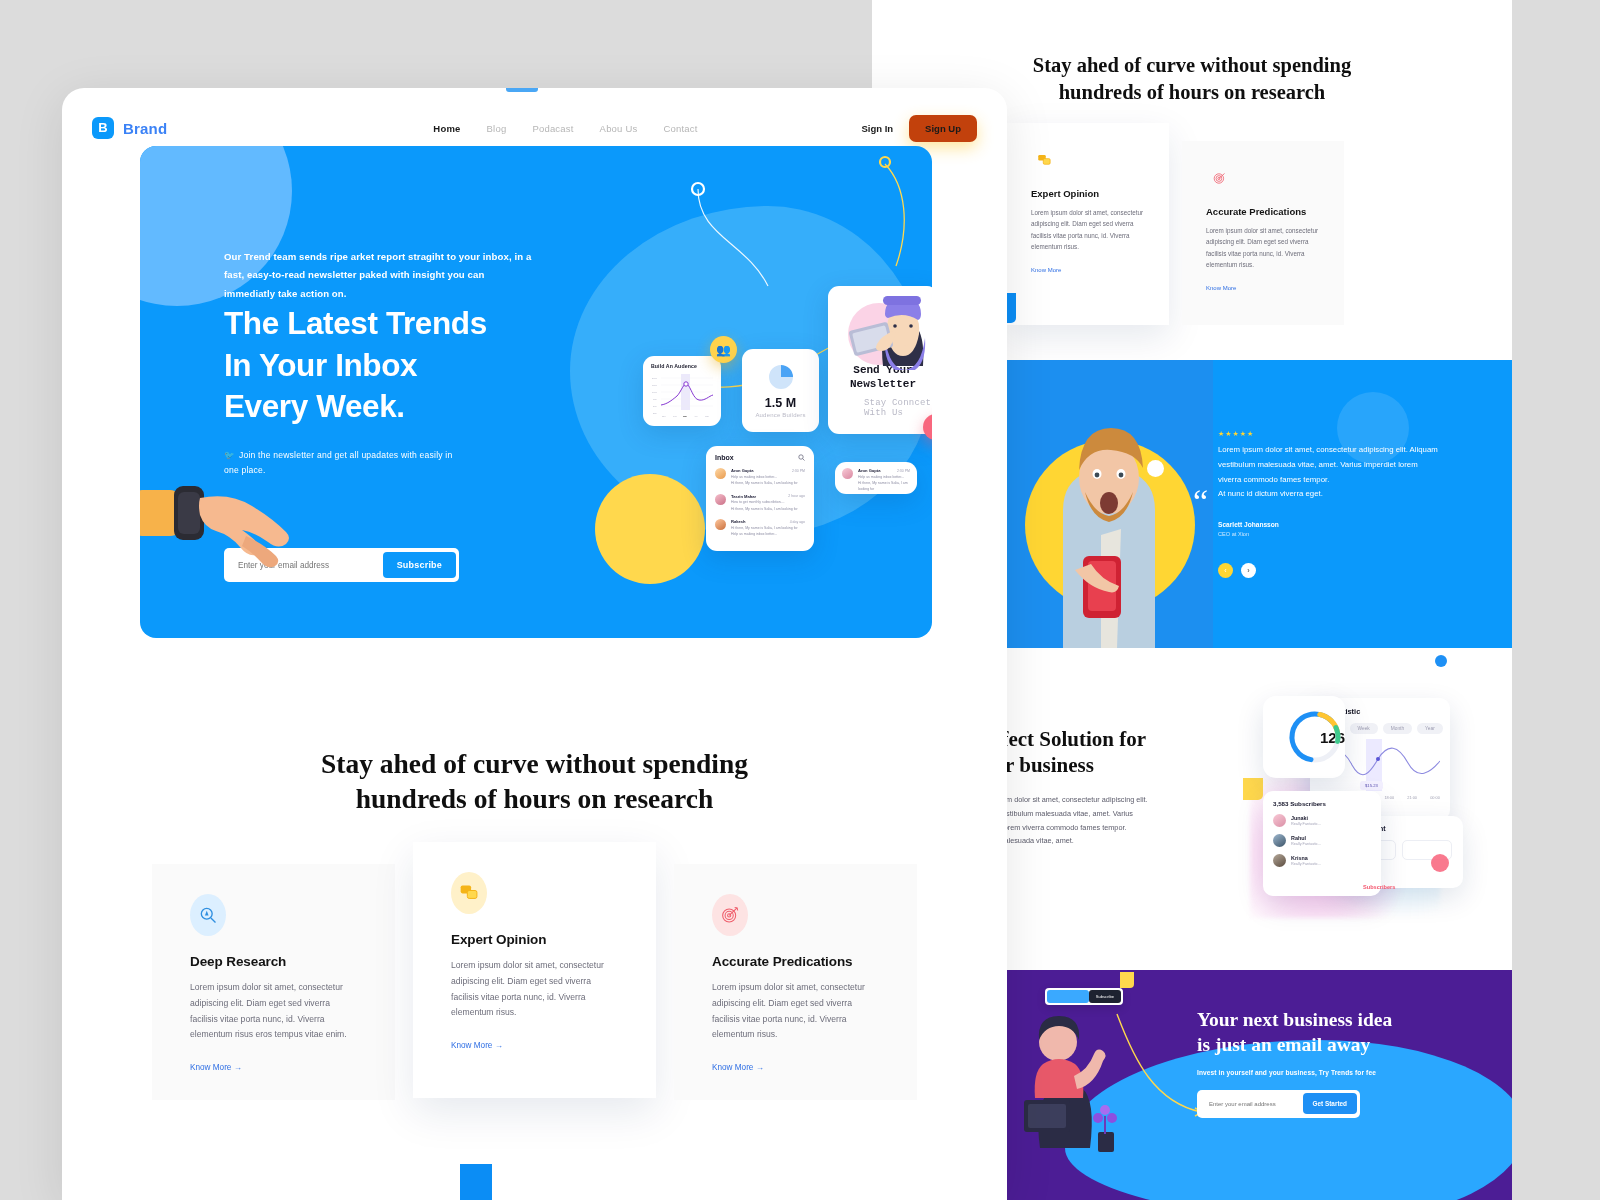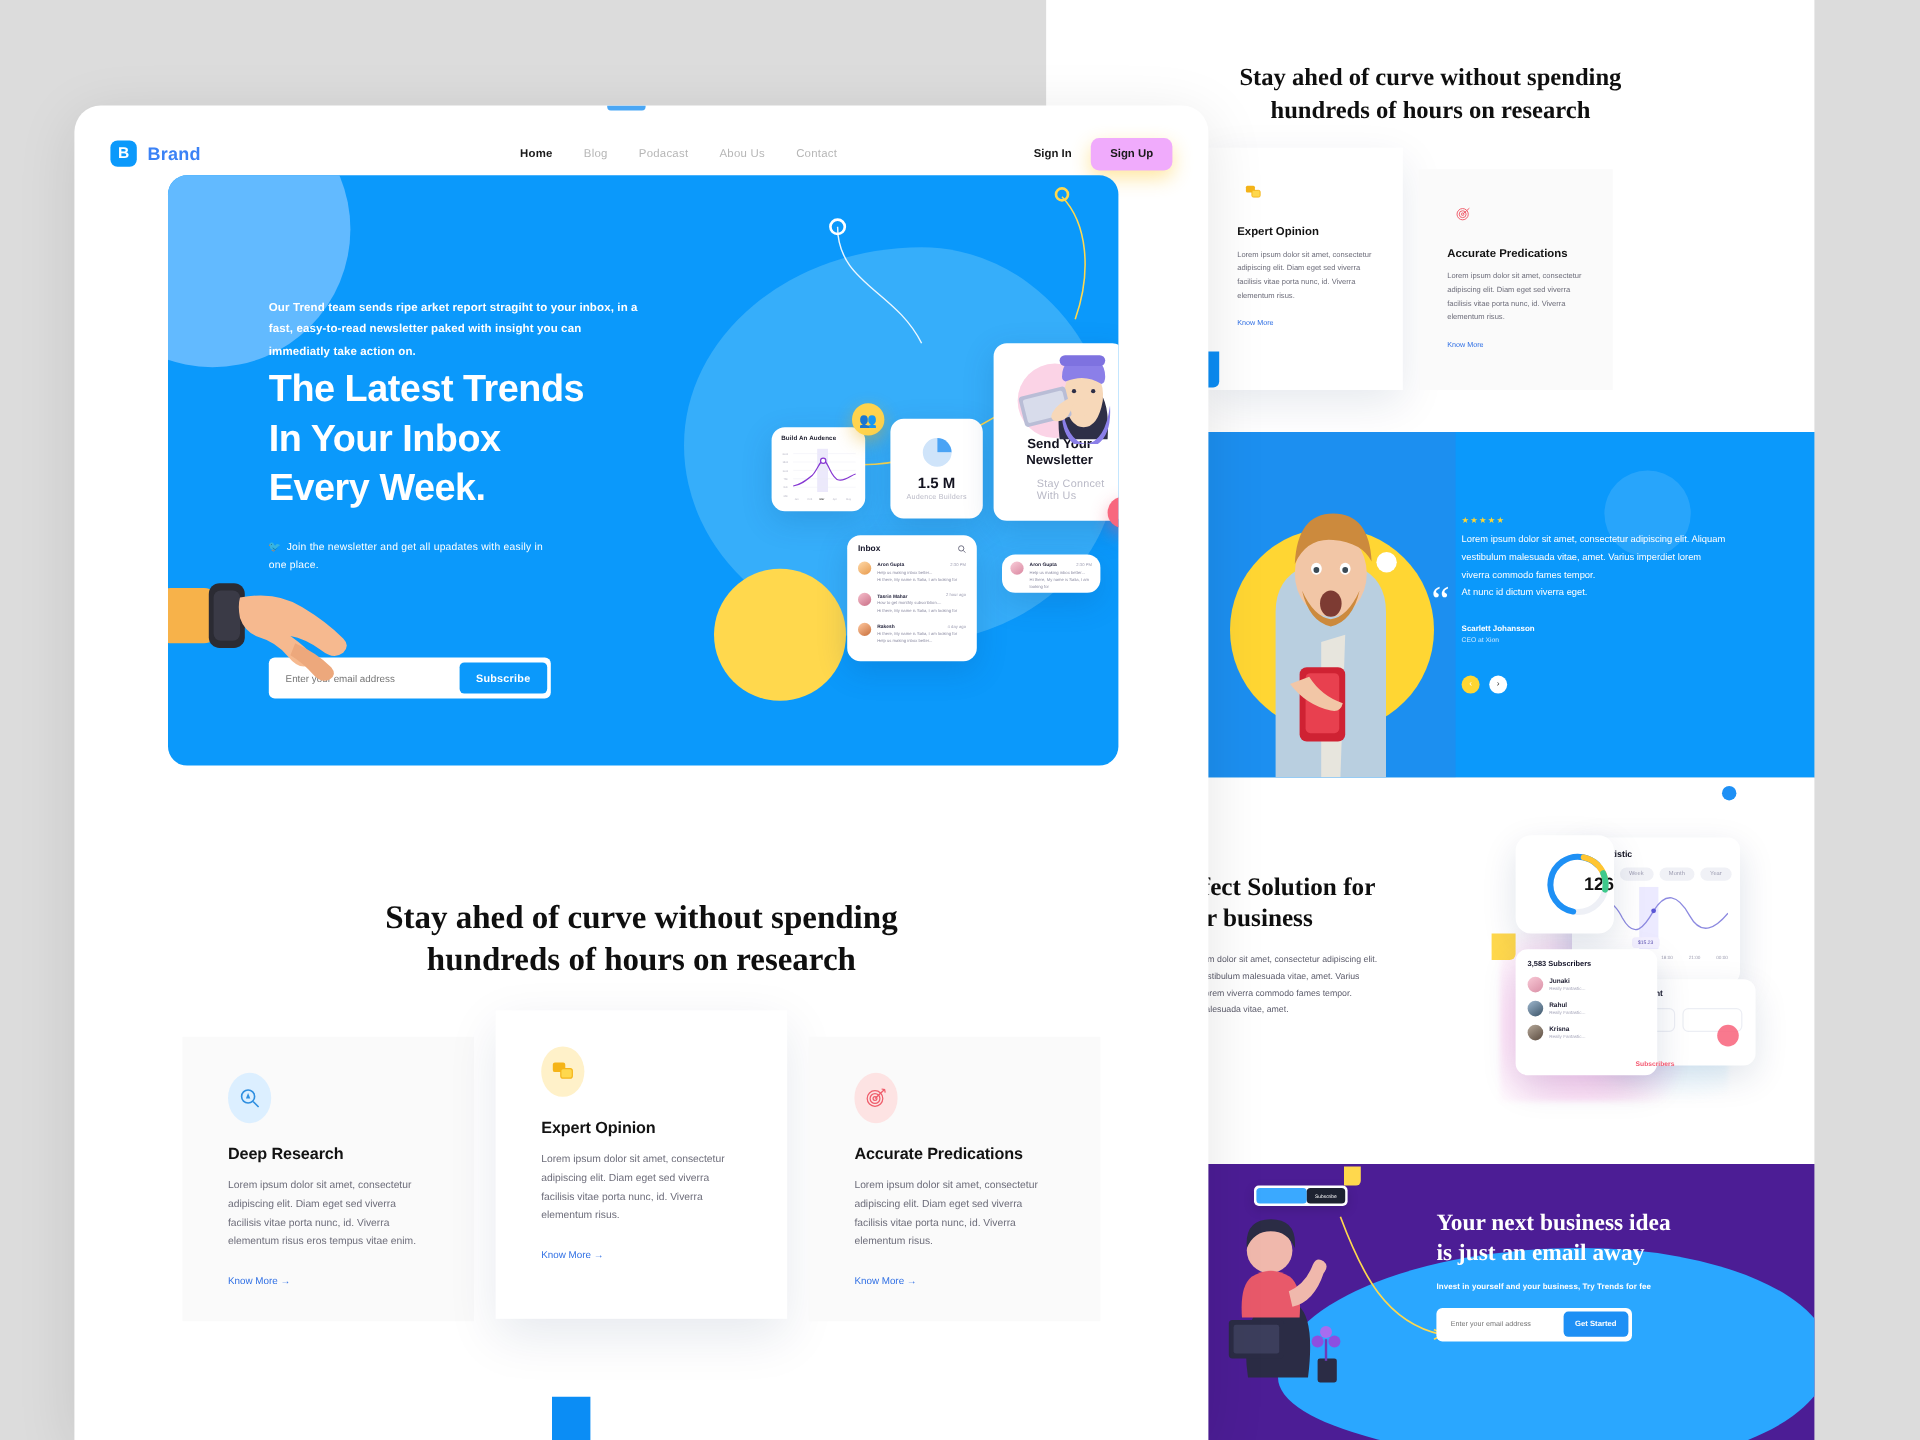--- a/index.html
+++ b/index.html
@@ -64,21 +64,21 @@
     width: 22px; height: 22px; border-radius: 6px; background: #0b99fb;
     color: #fff; font-size: 13px; font-weight: bold; line-height: 22px; text-align: center;
   }
   .brand-name { font-size: 15px; font-weight: bold; color: #3b82f6; letter-spacing: .2px; }
   .nav-links { display: flex; gap: 26px; margin-left: 266px; }
   .nav-link { font-size: 9.5px; color: #b6b6b6; letter-spacing: .2px; }
   .nav-link.active { color: #1a1a1a; font-weight: bold; }
   .nav-right { display: flex; align-items: center; gap: 16px; margin-left: auto; }
   #sign-in { font-size: 9.5px; color: #1a1a1a; font-weight: bold; }
   #sign-up {
-    background: #f0abfc; color: #1a1a1a; font-size: 9.5px; font-weight: bold;
+    background: #c2410c; color: #1a1a1a; font-size: 9.5px; font-weight: bold;
     padding: 8px 16px; border: none; border-radius: 7px;
     box-shadow: 0 6px 16px rgba(255,200,40,.45);
   }
 
   
   #hero {
     position: absolute; left: 78px; top: 58px; width: 792px; height: 492px;
     background: #0b99fb; border-radius: 16px; overflow: hidden;
   }
   #hero-blob-tl {
@@ -137,21 +137,21 @@
   #card-audience { left: 5px; top: 210px; width: 78px; height: 70px; padding: 7px 7px 4px 8px; }
   #card-audience .ttl { font-size: 5.2px; font-weight: bold; color: #1b1b2b; letter-spacing: .1px; }
   #card-stat {
     left: 104px; top: 203px; width: 77px; height: 83px;
     display: flex; flex-direction: column; align-items: center; justify-content: center;
   }
   #card-stat .big { font-size: 12.5px; font-weight: bold; color: #12121f; margin-top: 5px; }
   #card-stat .sml { font-size: 6px; color: #b9b9c6; margin-top: 2px; letter-spacing: .2px; }
   #card-news {
     left: 190px; top: 140px; width: 110px; height: 148px;
-    display: flex; flex-direction: column; align-items: center; padding-top: 78px;
+    display: flex; flex-direction: column; align-items: center; padding-top: 78px; font-family: Liberation Mono, monospace;
   }
   #card-news .ttl { font-size: 11px; font-weight: bold; color: #13131f; text-align: center; line-height: 1.24; }
   #card-news .sub { font-size: 9px; color: #b9b9c6; margin-top: 7px; letter-spacing: .2px; margin-left: 36px; }
   #card-inbox { left: 68px; top: 300px; width: 108px; height: 105px; padding: 8px 9px; }
   #card-inbox .hd { display: flex; align-items: center; justify-content: space-between; }
   #card-inbox .hd .t { font-size: 7px; font-weight: bold; color: #17172a; }
   .mailrow { display: flex; gap: 5px; margin-top: 7px; }
   .mailrow .av { width: 11px; height: 11px; border-radius: 50%; flex: none; }
   .mailrow .bd { flex: 1; }
   .mailrow .nm { font-size: 4.1px; font-weight: bold; color: #22223a; }

